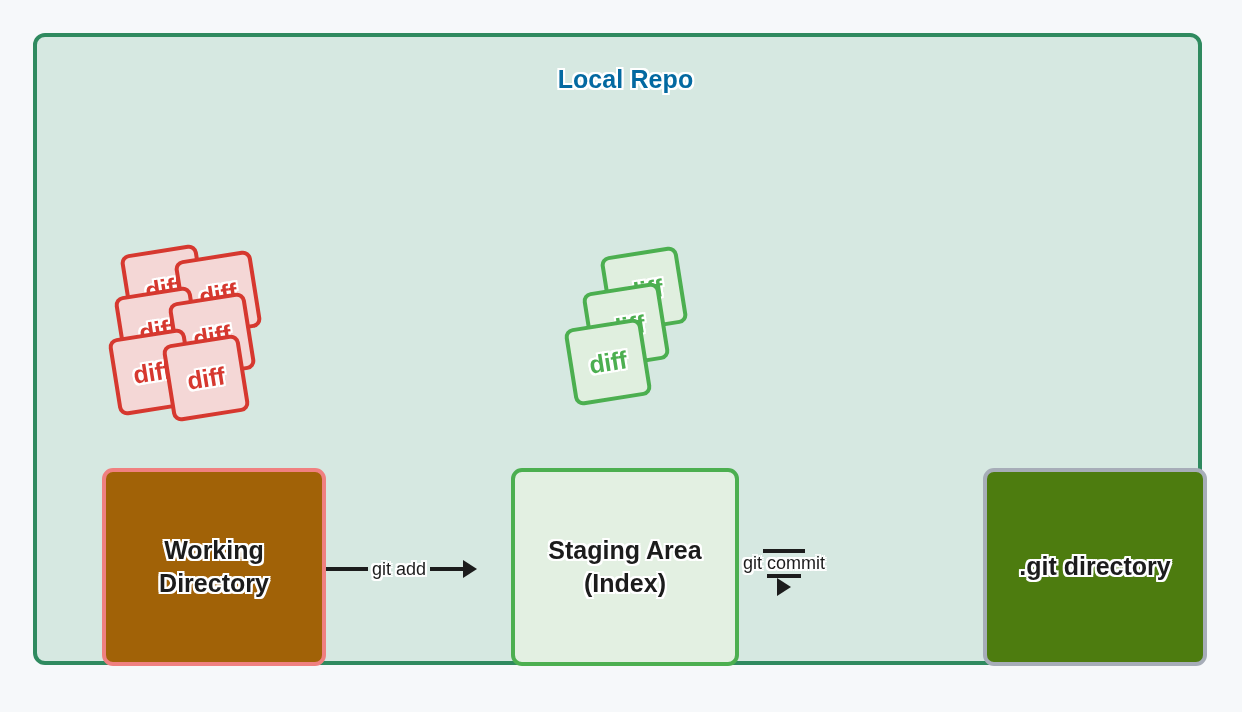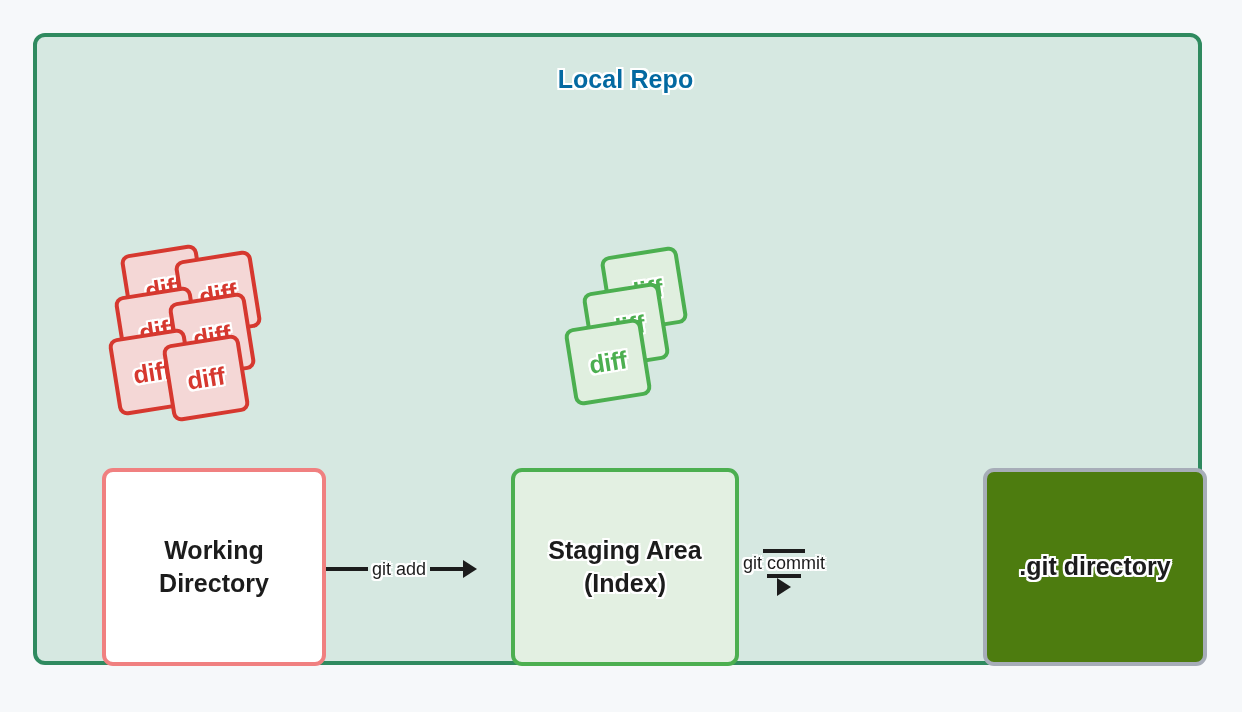--- a/index.html
+++ b/index.html
@@ -105,21 +105,21 @@
     display: block;
     text-shadow:
       -2px -2px 0 #ffffff,  2px -2px 0 #ffffff,
       -2px  2px 0 #ffffff,  2px  2px 0 #ffffff,
        0px -2px 0 #ffffff,  0px  2px 0 #ffffff,
       -2px  0px 0 #ffffff,  2px  0px 0 #ffffff;
   }
 
   #working-directory-box {
     left: 65px; top: 431px; width: 224px; height: 198px;
-    background: #ffffff;
+    background: #a16207;
     border: 4px solid #f08080;
   }
   #staging-area-box {
     left: 474px; top: 431px; width: 228px; height: 198px;
     background: #e3f0e2;
     border: 4px solid #4caf50;
   }
   #git-directory-box {
     left: 946px; top: 431px; width: 224px; height: 198px;
     background: #4d7c0f;

